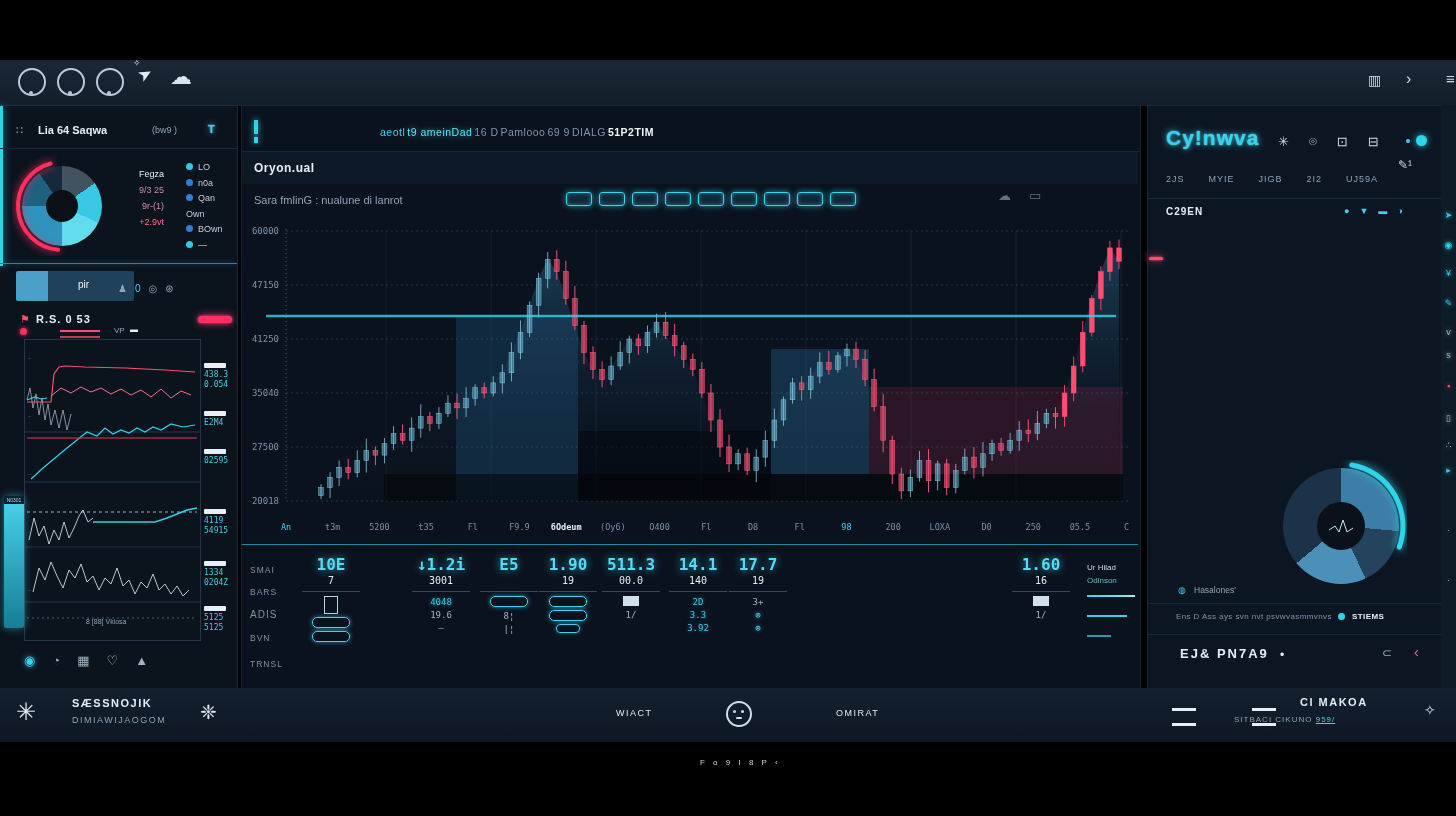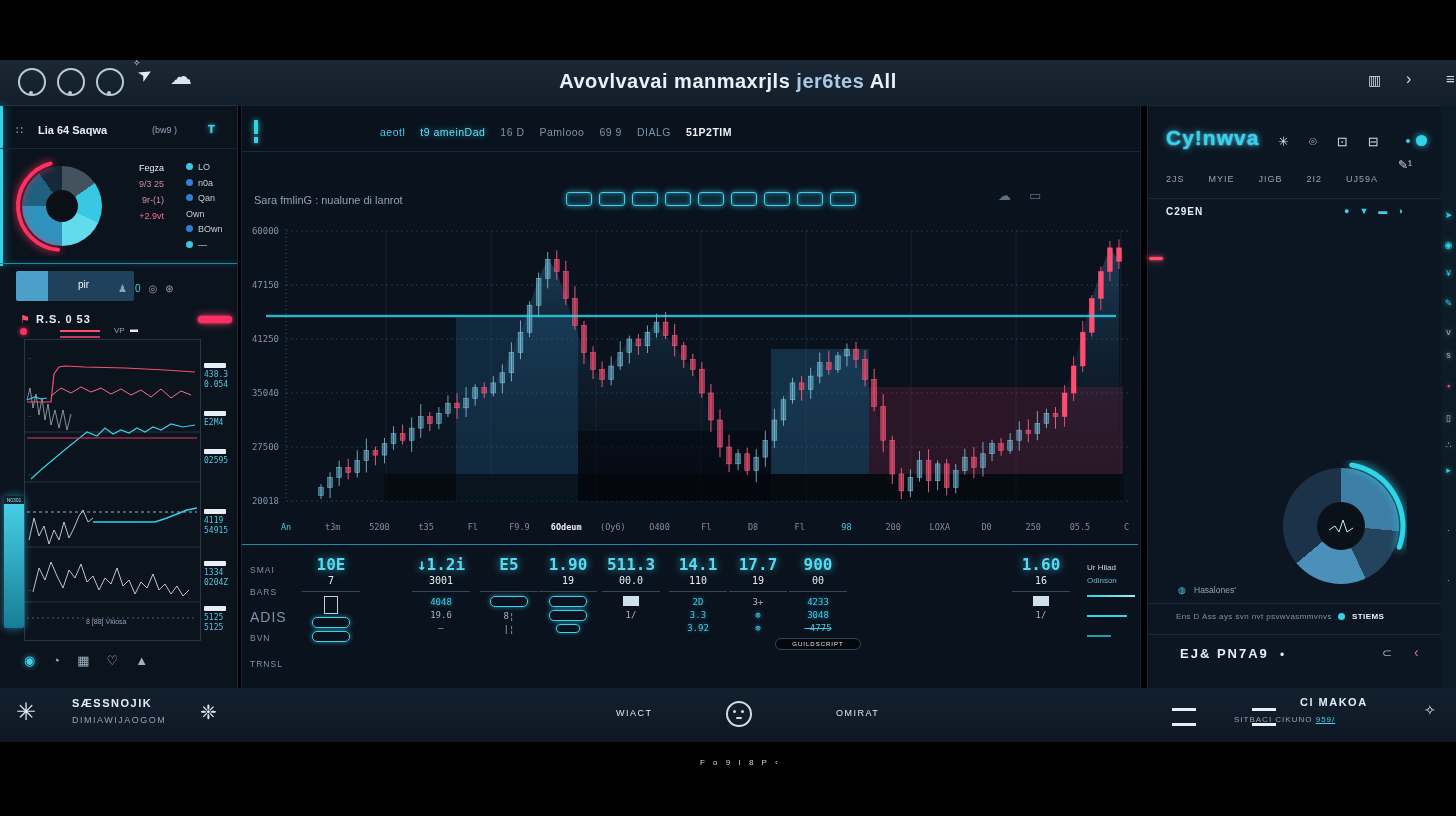--- a/index.html
+++ b/index.html
@@ -24,21 +24,21 @@
   .dim{color:#8fa3b8;} .cy{color:#3fd2ec;} .wh{color:#e6eef5;}
   
   .lsrow{position:absolute;font-size:11px;}
   #thumb{left:16px;top:165px;width:118px;height:30px;background:linear-gradient(90deg,#4aa0c8 0 32px,#20415c 32px);border-radius:2px;}
   .redpill{width:34px;height:7px;background:#ff2f63;border-radius:4px;}
   .axisbar{width:22px;height:5px;background:#e8eef4;border-radius:1px;margin-bottom:2px;}
   .axistxt{font-size:8px;color:#49c9e4;line-height:10px;font-family:"DejaVu Sans Mono",monospace;}
   #scrollbar{left:4px;top:390px;width:20px;height:132px;background:linear-gradient(#49d4ec,#177d96);border-radius:2px;box-shadow:0 0 8px rgba(60,210,235,.55);}
   #scrollbar .cap{background:#0a2230;color:#9fdceb;font-size:5px;padding:1px 1px;display:block;text-align:center;}
   
-  .menuitem{display:inline-block;margin-right:15px;font-size:10.5px;letter-spacing:.5px;}
+  .menuitem{display:inline-block;margin-right:2px;font-size:10.5px;letter-spacing:.5px;}
   .mi-cyan{color:#3fd2ec;} .mi-bright{color:#5ee2f6;text-shadow:0 0 6px rgba(70,220,245,.7);} .mi-dim{color:#7e93a8;} .mi-white{color:#eef5fa;font-weight:bold;}
   .toolpill{display:inline-block;width:24px;height:12px;border:1px solid #3fd2ec;border-radius:3px;margin-right:7px;
     box-shadow:0 0 6px rgba(60,210,240,.65), inset 0 0 4px rgba(60,210,240,.5);background:rgba(40,150,190,.18);}
   .statcol{position:absolute;width:92px;text-align:center;top:10px;}
   .statbig{font-size:16px;font-weight:bold;color:#54dcf4;text-shadow:0 0 8px rgba(60,215,245,.8);font-family:"DejaVu Sans Mono",monospace;}
   .statsub{font-size:10px;color:#e3ecf3;min-height:13px;margin-top:1px;font-family:"DejaVu Sans Mono",monospace;}
   .statdiv{width:58px;border-top:1px solid #32485c;margin:3px auto 4px;}
   .srow{font-size:9px;line-height:13px;font-family:"DejaVu Sans Mono",monospace;}
   .srow.num{color:#40cbe6;text-shadow:0 0 5px rgba(60,205,235,.6);} .srow.dim{color:#9fb3c2;} .srow.neg{color:#40cbe6;text-decoration:line-through;}
   .ic-box{width:12px;height:16px;border:1px solid #bfd3df;margin:2px auto;}
@@ -58,42 +58,39 @@
 </head>
 <body>
 
 <div class="abs" id="header">
   <div class="hcir" style="left:18px"></div>
   <div class="hcir" style="left:57px"></div>
   <div class="hcir" style="left:96px"></div>
   <div class="abs" style="left:138px;top:4px;font-size:17px;color:#dcedf6;transform:rotate(-30deg)">➤</div>
   <div class="abs" style="left:133px;top:-2px;font-size:9px;color:#dcedf6">✧</div>
   <div class="abs" style="left:170px;top:4px;font-size:22px;color:#d7e6ee">☁</div>
-  <div class="abs" id="title">
-    <span>Avovlvavai manmaxrjls</span> <span class="accent">jer6tes</span> <span>All</span>
-  </div>
   <div class="abs" style="left:1368px;top:12px;font-size:14px;color:#cfdce8">▥</div>
   <div class="abs" style="left:1406px;top:10px;font-size:16px;color:#cfdce8">›</div>
   <div class="abs" style="left:1446px;top:10px;font-size:15px;color:#cfdce8">≡</div>
 </div>
 
 <div class="abs" id="leftbar">
   <div class="abs" style="left:0;top:0;width:3px;height:160px;background:#2fd4e8;box-shadow:0 0 8px rgba(47,212,232,.8)"></div>
   <div class="lsrow" style="left:16px;top:18px;color:#9fb3c2">∷</div>
   <div class="lsrow" style="left:38px;top:18px;color:#e6eef5;font-weight:bold">Lia 64 Saqwa</div>
   <div class="lsrow dim" style="left:152px;top:19px;font-size:9px">(bw9  )</div>
   <div class="lsrow cy glow" style="left:208px;top:17px;font-weight:bold">T</div>
   <div class="divline" style="top:42px"></div>
 
   <div class="abs" id="leftDonut" style="left: 22px; top: 60px; width: 80px; height: 80px; border-radius: 50%; background: conic-gradient(rgb(67, 82, 95) 0deg, rgb(67, 82, 95) 55deg, rgb(56, 200, 228) 55deg, rgb(56, 200, 228) 115deg, rgb(98, 219, 239) 115deg, rgb(98, 219, 239) 180deg, rgb(47, 147, 189) 180deg, rgb(47, 147, 189) 270deg, rgb(31, 96, 127) 270deg, rgb(31, 96, 127) 325deg, rgb(21, 41, 58) 325deg, rgb(21, 41, 58) 360deg);"></div>
   <svg class="abs" id="leftDonutArc" style="left:12px;top:50px" width="100" height="100">
       <path d="M46.165147319103035,93.83256671603681A44,44 0 0 1 38.61196201548909,7.499263643280997" stroke="#ff2f5f" stroke-width="4" fill="none" stroke-linecap="round" style="filter:drop-shadow(0 0 4px #ff2f5f)"></path>
     </svg>
   <div class="abs" style="position:absolute;left:46px;top:84px;width:32px;height:32px;border-radius:50%;background:#0a1016"></div>
-  <div class="abs" id="legendLeft" style="left:108px;top:54px;width:56px;text-align:right">
+  <div class="abs" id="legendLeft" style="left:108px;top:60px;width:56px;text-align:right">
       <div style="font-size: 9px; line-height: 16px; color: rgb(230, 238, 245);">Fegza</div>
       <div style="font-size: 9px; line-height: 16px; color: rgb(201, 138, 154);">9/3 25</div>
       <div style="font-size: 9px; line-height: 16px; color: rgb(216, 138, 168);">9r-(1)</div>
       <div style="font-size: 9px; line-height: 16px; color: rgb(255, 107, 138);">+2.9vt</div>
     </div>
   <div class="abs" id="legendRight" style="left:186px;top:54px;width:50px">
       <div style="font-size: 9px; line-height: 15.5px; color: rgb(191, 205, 217);"><span style="display: inline-block; width: 7px; height: 7px; border-radius: 50%; background: rgb(53, 199, 232); margin-right: 5px;"></span>LO</div>
       <div style="font-size: 9px; line-height: 15.5px; color: rgb(191, 205, 217);"><span style="display: inline-block; width: 7px; height: 7px; border-radius: 50%; background: rgb(46, 127, 217); margin-right: 5px;"></span>n0a</div>
       <div style="font-size: 9px; line-height: 15.5px; color: rgb(191, 205, 217);"><span style="display: inline-block; width: 7px; height: 7px; border-radius: 50%; background: rgb(46, 127, 217); margin-right: 5px;"></span>Qan</div>
       <div style="font-size: 9px; line-height: 15.5px; color: rgb(191, 205, 217);">Own</div>
@@ -410,29 +407,32 @@
       <text x="985.5" y="529" text-anchor="middle" fill="#7a8fa4" font-size="8.5" font-weight="normal" font-family="DejaVu Sans Mono,monospace">D0</text>
       <text x="1032.2" y="529" text-anchor="middle" fill="#7a8fa4" font-size="8.5" font-weight="normal" font-family="DejaVu Sans Mono,monospace">250</text>
       <text x="1078.9" y="529" text-anchor="middle" fill="#7a8fa4" font-size="8.5" font-weight="normal" font-family="DejaVu Sans Mono,monospace">05.5</text>
       <text x="1125.6" y="529" text-anchor="middle" fill="#7a8fa4" font-size="8.5" font-weight="normal" font-family="DejaVu Sans Mono,monospace">C</text>
     </svg>
 
   <div class="abs" style="left:12px;top:14px;width:4px;height:14px;background:#2fd4e8;box-shadow:0 0 6px rgba(47,212,232,.9)"></div>
   <div class="abs" style="left:12px;top:31px;width:4px;height:6px;background:#2fd4e8;box-shadow:0 0 6px rgba(47,212,232,.9)"></div>
   <div class="abs" id="menuRow" style="left:138px;top:16px;width:740px"><span class="menuitem mi-cyan">aeotl</span><span class="menuitem mi-bright">t9 ameinDad</span><span class="menuitem mi-dim">16 D</span><span class="menuitem mi-dim">Pamlooo</span><span class="menuitem mi-dim">69 9</span><span class="menuitem mi-dim">DIALG</span><span class="menuitem mi-white">51P2TIM</span></div>
   <div class="divline" style="top:45px"></div>
+  <div class="abs" style="left:0;top:46px;width:896px;height:32px;background:#0e1928">
+    <span class="abs wh" style="left:12px;top:9px;font-size:12px;font-weight:bold;letter-spacing:.5px">Oryon.ual</span>
+  </div>
   <div class="abs dim" style="left:12px;top:88px;font-size:11px">Sara fmlinG : nualune di lanrot</div>
   <div class="abs" id="toolIcons" style="left:324px;top:86px"><span class="toolpill"></span><span class="toolpill"></span><span class="toolpill"></span><span class="toolpill"></span><span class="toolpill"></span><span class="toolpill"></span><span class="toolpill"></span><span class="toolpill"></span><span class="toolpill"></span></div>
   <div class="abs" id="faintIcons" style="left:756px;top:82px;color:#5d7184;font-size:13px;letter-spacing:18px"><span>☁</span><span>▭</span></div>
 
   <div class="abs" id="statsArea" style="left:0;top:438px;width:896px;height:143px;border-top:1px solid #1d8aa8">
     <div class="abs" id="statsLabels" style="left:8px;top:0">
         <div style="position: absolute; top: 20px; font-size: 8.5px; color: rgb(126, 147, 168); letter-spacing: 1px;">SMAI</div>
         <div style="position: absolute; top: 42px; font-size: 8.5px; color: rgb(126, 147, 168); letter-spacing: 1px;">BARS</div>
-        <div style="position: absolute; top: 64px; font-size: 14px; color: rgb(126, 147, 168); letter-spacing: 1px;">ADIS</div>
+        <div style="position: absolute; top: 64px; font-size: 10px; color: rgb(126, 147, 168); letter-spacing: 1px;">ADIS</div>
         <div style="position: absolute; top: 88px; font-size: 8.5px; color: rgb(126, 147, 168); letter-spacing: 1px;">BVN</div>
         <div style="position: absolute; top: 114px; font-size: 8.5px; color: rgb(126, 147, 168); letter-spacing: 1px;">TRNSL</div>
       </div>
     <div class="abs" id="statsCols" style="left:0;top:0;width:896px;height:143px">
         <div class="statcol" style="left: 43px;">
           <div class="statbig">10E</div>
           <div class="statsub">7</div>
           <div class="statdiv"></div>
           <div class="ic-box"></div>
           <div class="ic-pill"></div>
@@ -464,42 +464,33 @@
         </div>
         <div class="statcol" style="left: 343px;">
           <div class="statbig">511.3</div>
           <div class="statsub">00.0</div>
           <div class="statdiv"></div>
           <div class="ic-flag"></div>
           <div class="srow dim">1/</div>
         </div>
         <div class="statcol" style="left: 410px;">
           <div class="statbig">14.1</div>
-          <div class="statsub">110</div>
+          <div class="statsub">140</div>
           <div class="statdiv"></div>
           <div class="srow num">2D</div>
           <div class="srow num">3.3</div>
           <div class="srow num">3.92</div>
         </div>
         <div class="statcol" style="left: 470px;">
           <div class="statbig">17.7</div>
           <div class="statsub">19</div>
           <div class="statdiv"></div>
           <div class="srow dim">3+</div>
           <div class="srow num">⊛</div>
           <div class="srow num">⊛</div>
-        </div>
-        <div class="statcol" style="left: 530px;">
-          <div class="statbig">900</div>
-          <div class="statsub">00</div>
-          <div class="statdiv"></div>
-          <div class="srow num">4233</div>
-          <div class="srow num">3048</div>
-          <div class="srow neg">-4775</div>
-          <div class="gpill">GUILDSCRIPT</div>
         </div>
         <div class="statcol" style="left: 753px;">
           <div class="statbig">1.60</div>
           <div class="statsub">16</div>
           <div class="statdiv"></div>
           <div class="ic-flag"></div>
           <div class="srow dim">1/</div>
         </div>
       </div>
     <div class="abs" style="left:845px;top:18px;width:50px">

